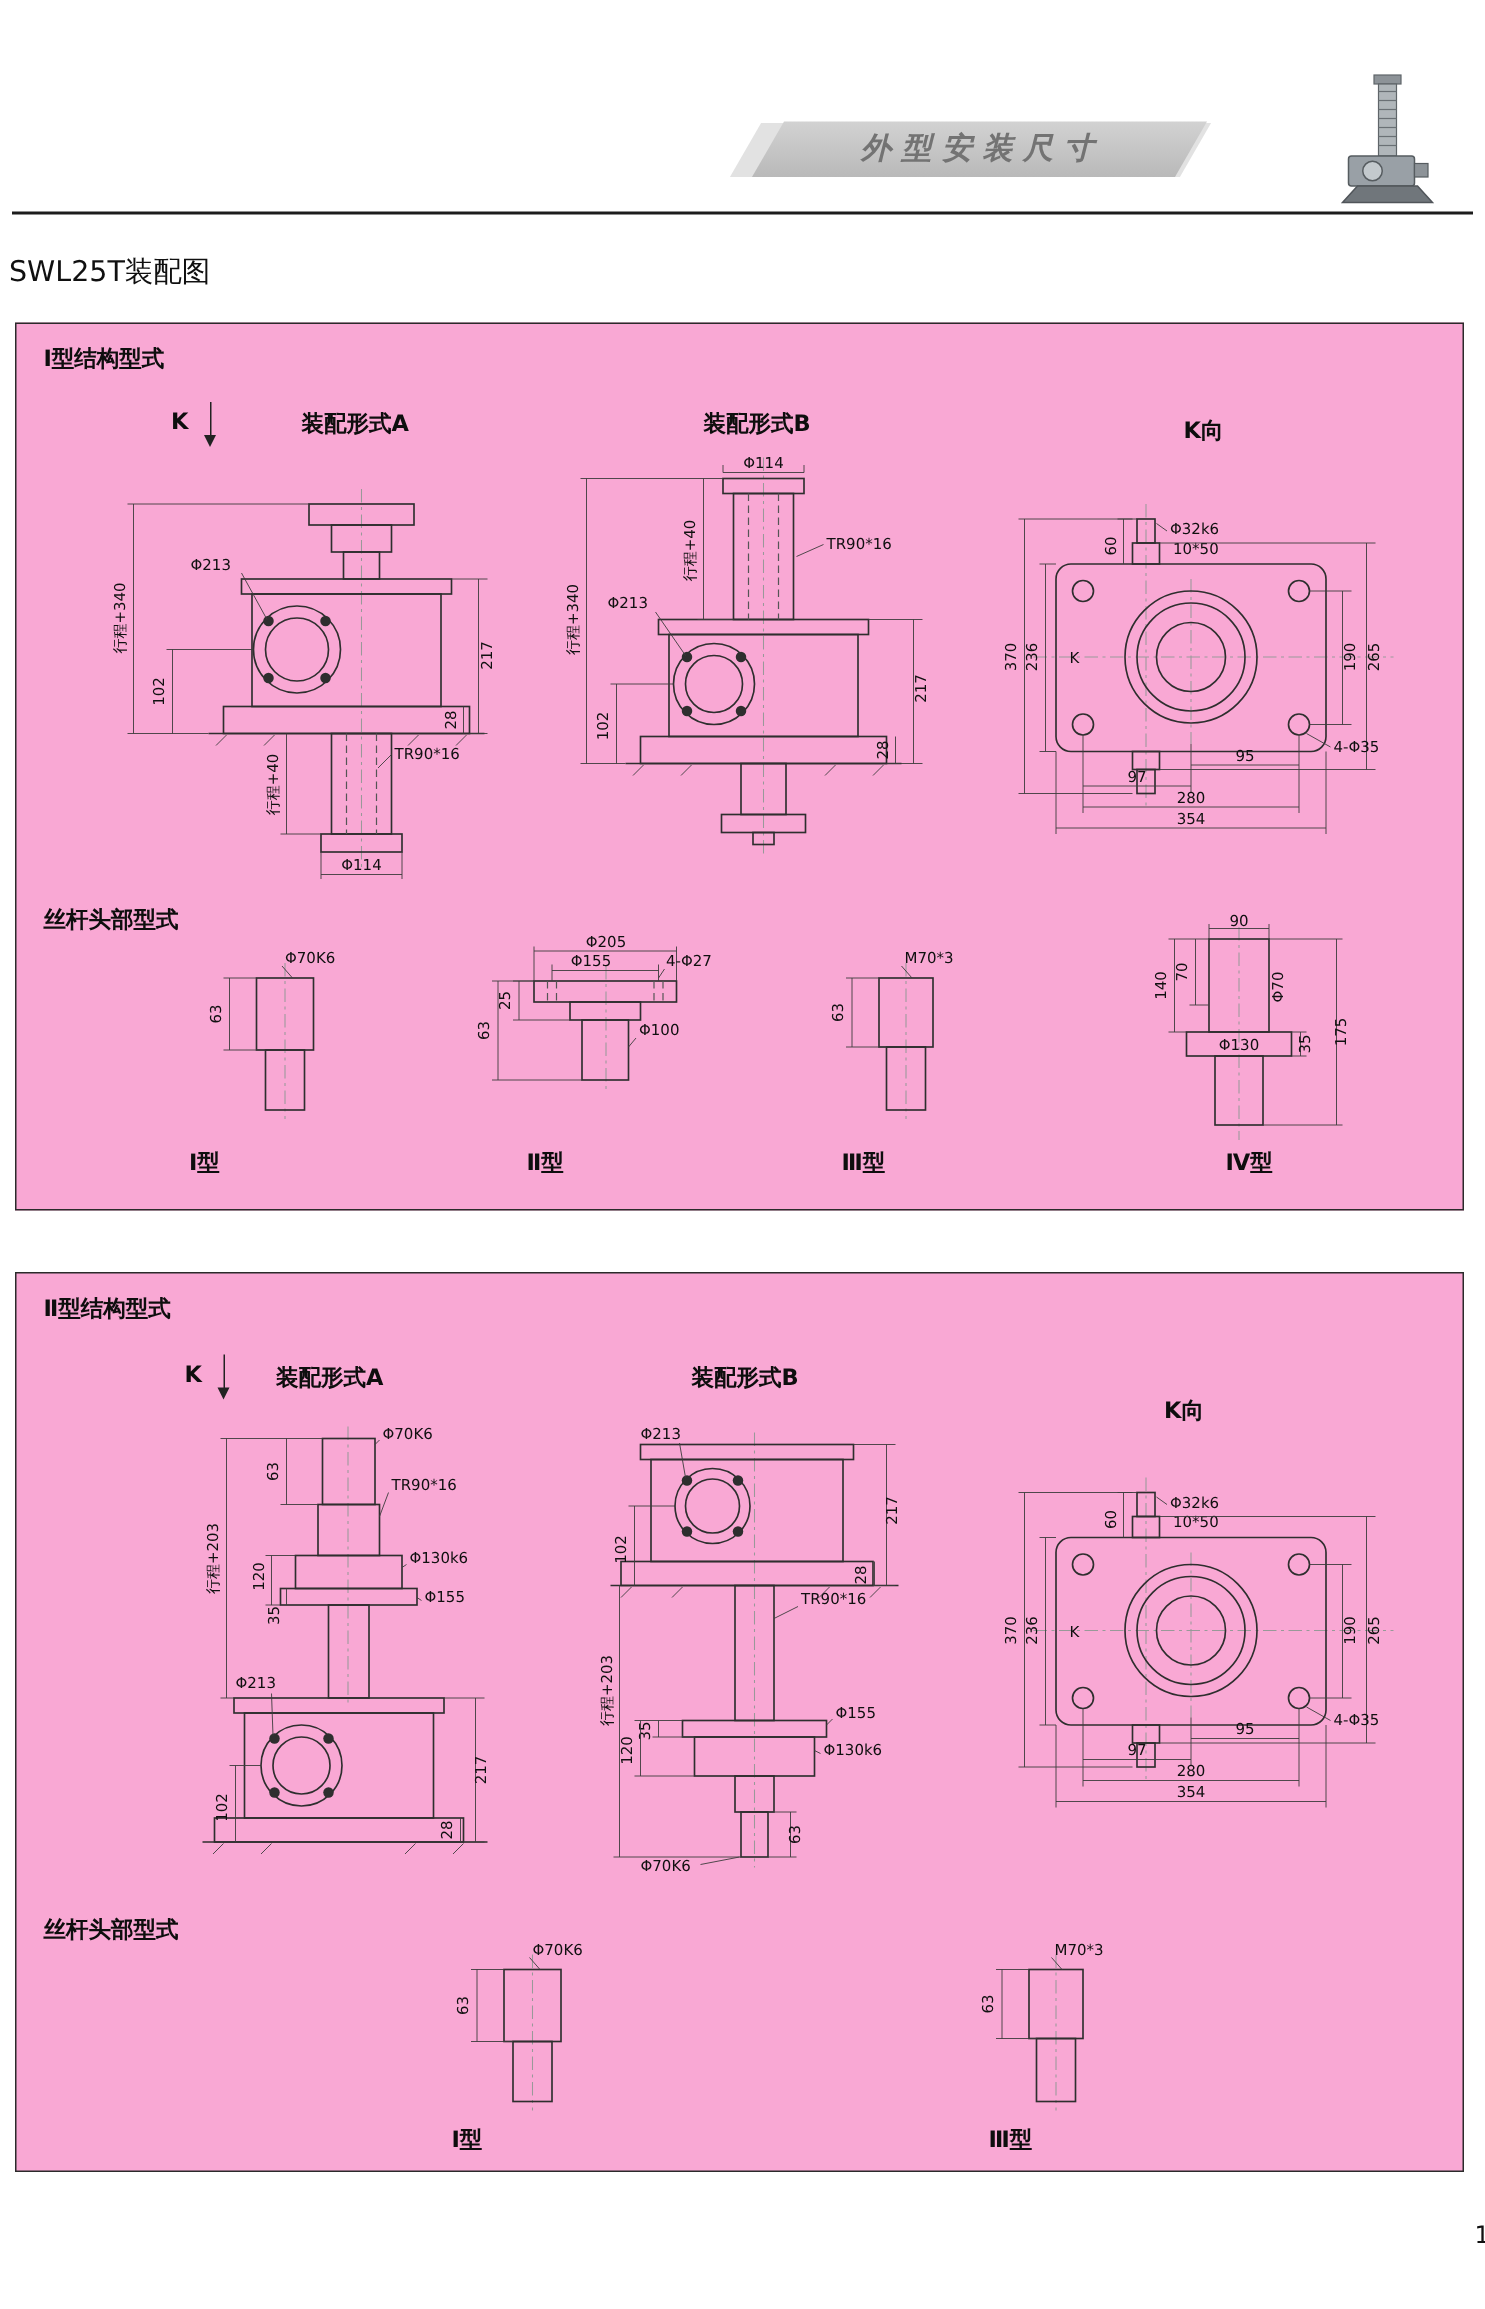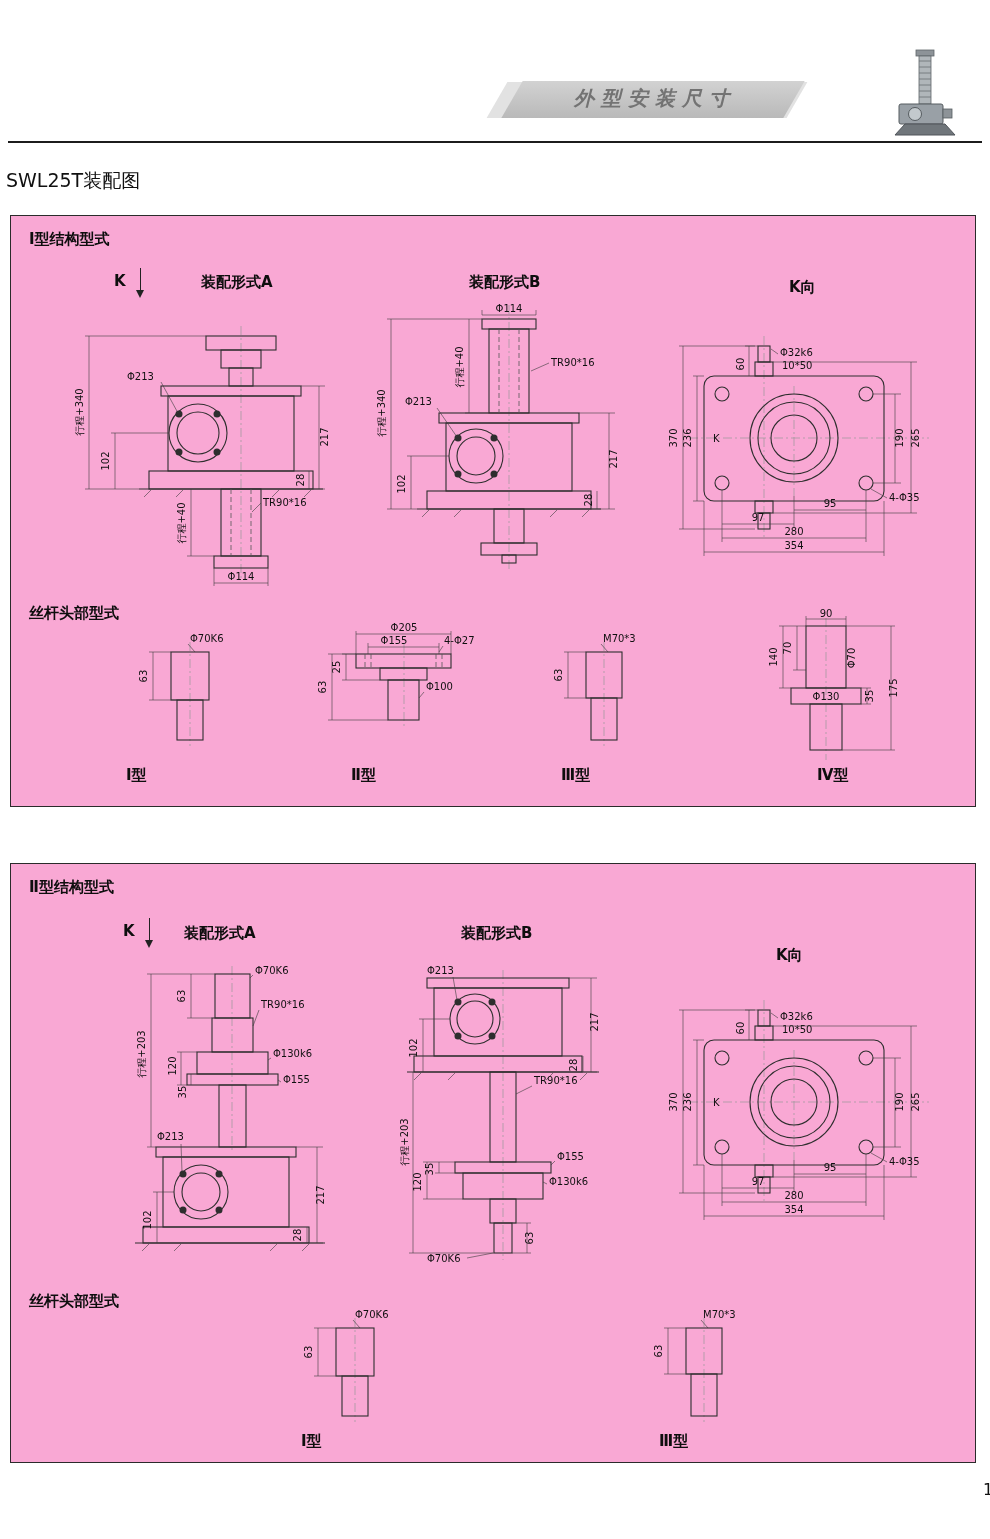--- a/index.html
+++ b/index.html
@@ -11,21 +11,21 @@
   .ribbon { position:absolute; left:512px; top:81px; width:282px; height:37px;
             background:linear-gradient(180deg,#d2d2d2,#b9b9b9); transform:skewX(-30deg); }
   .ribbon-title { position:absolute; left:520px; top:85px; width:270px; text-align:center;
                   font-family:"DejaVu Serif","Liberation Serif",serif; font-style:italic; font-weight:bold;
                   font-size:20px; letter-spacing:7px; color:#737373; }
   .hrule { position:absolute; left:8px; top:141px; width:974px; border-top:2px solid #1c1c1c; }
   .doc-title { position:absolute; left:6px; top:168px; font-size:19px; font-weight:normal; color:#101010; }
   
   .panel { position:absolute; left:10px; width:966px; border:1.6px solid #2b2b2b; background:#f9a8d4; }
   .panel1 { top:215px; height:592px; }
-  .panel2 { top:848px; height:600px;margin-top:15px; }
+  .panel2 { top:848px; height:600px; }
   .sec-title, .form-title, .heads-title, .type-label, .k-label { position:absolute; font-weight:bold; font-size:15px; color:#0e0e0e; }
   .type-label { width:90px; text-align:left; }
   .kmark { position:absolute; width:0; height:26px; border-left:1.5px solid #222; }
   .kmark::after { content:""; position:absolute; left:-5px; bottom:-8px; width:0; height:0;
                   border:4px solid transparent; border-top:8px solid #222; }
   .page-num { position:absolute; left:983px; top:1480px; font-size:16px; color:#111; }
   
   svg.drawing { position:absolute; overflow:visible; }
   svg .geo rect, svg .geo circle, svg .geo line, svg .geo polygon { fill:none; stroke:#2e2e2e; stroke-width:1.1; }
   svg .geo circle.dot { fill:#2e2e2e; stroke:none; }

